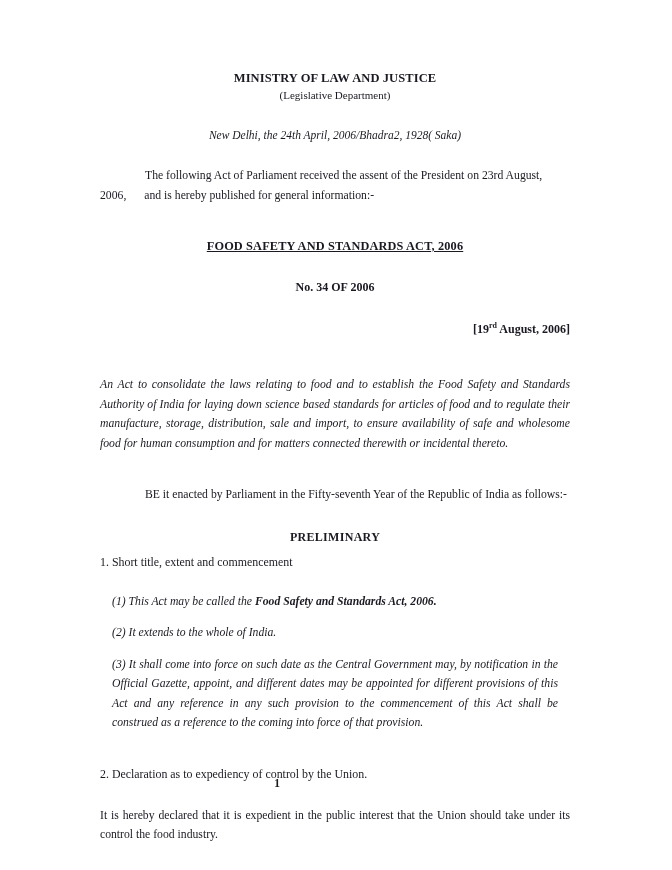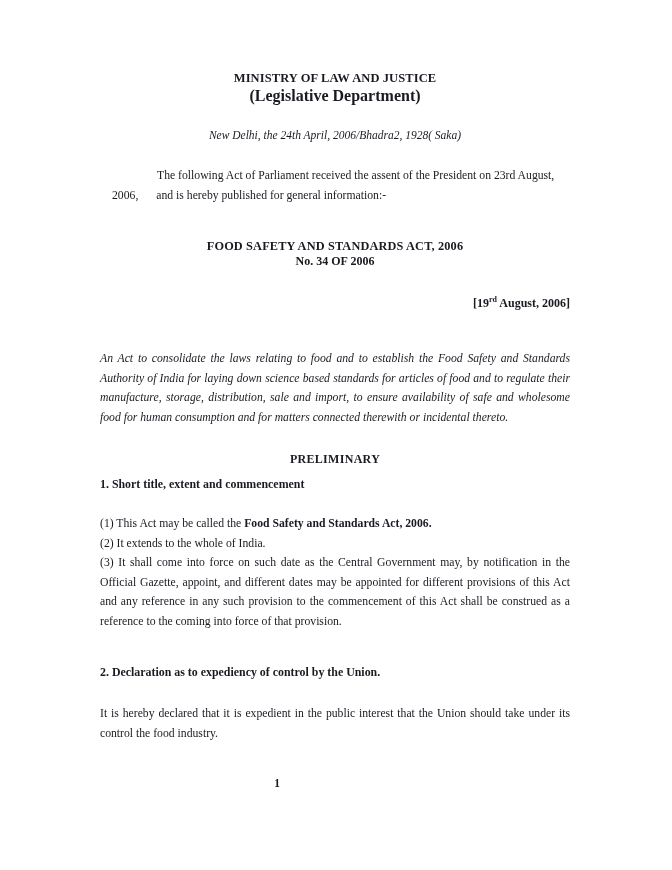--- a/index.html
+++ b/index.html
@@ -33,22 +33,22 @@
   .just { text-align: justify; text-justify: inter-word; }
   .bold { font-weight: bold; }
 
   .t-head {
     font-size: 12.5px;
     font-weight: bold;
     line-height: 17px;
     letter-spacing: 0.1px;
   }
   .t-sub {
-    font-size: 16px;
-    font-weight: bold;
+    font-size: 11px;
+    font-weight: normal;
     line-height: 17px;
   }
   .t-dateline {
     font-size: 11.5px;
     font-style: italic;
     line-height: 16px;
   }
   .t-body {
     font-size: 11.7px;
     line-height: 19.5px;
@@ -72,52 +72,52 @@
     font-weight: bold;
     text-align: right;
   }
   .t-chapter {
     font-size: 12px;
     font-weight: bold;
     letter-spacing: 0.3px;
   }
   .t-sectionhead {
     font-size: 11.9px;
-    font-weight: bold;
+    font-weight: normal;
     line-height: 19px;
   }
   sup {
     font-size: 0.66em;
     vertical-align: super;
     line-height: 0;
   }
 
   
   .blk-ministry { margin: 0; }
   .blk-dept { margin: 0 0 0 0; }
   .blk-dateline { margin-top: 23px; }
-  .blk-assent { margin-top: 23px; margin-left: 12px; }
-  .blk-acttitle { margin-top: 34px; }
-  .blk-no { }
+  .blk-assent { margin-top: 23px; }
+  .blk-acttitle { margin-top: 34px; text-decoration: underline; }
+  .blk-no { margin-top: 26px; }
   .blk-bracket { margin-top: 27px; }
   .blk-preamble { margin-top: 38px; }
   .blk-enact { margin-top: 32px; }
   .blk-chapter { margin-top: 32px; }
   .blk-prelim { margin-top: 25px; }
   .blk-sec1head { margin-top: 8px; }
   .blk-clauses { margin-top: 20px; }
   .blk-sec2head { margin-top: 32px; }
   .blk-sec2body { margin-top: 22px; }
 
   .indent-first { text-indent: 45px; }
 
   .assent-line2 { display: block; }
   .assent-gap { display: inline-block; width: 18px; }
 
-  .clause { margin: 0; }
+  .clause { margin: 12px; font-style: italic; }
 
   .pagenum {
     position: absolute;
     left: 0;
     right: 0;
     top: 777px;
     text-align: center;
     font-size: 11.5px;
     font-weight: bold;
   }
@@ -139,20 +139,21 @@
     </div>
 
     <div class="ctr t-acttitle blk-acttitle">FOOD SAFETY AND STANDARDS ACT, 2006</div>
 
     <div class="ctr t-no blk-no">No. 34 OF 2006</div>
 
     <div class="t-bracket blk-bracket"><span>[19</span><sup>rd</sup><span> August, 2006]</span></div>
 
     <div class="t-pre just blk-preamble">An Act to consolidate the laws relating to food and to establish the Food Safety and Standards Authority of India for laying down science based standards for articles of food and to regulate their manufacture, storage, distribution, sale and import, to ensure availability of safe and wholesome food for human consumption and for matters connected therewith or incidental thereto.</div>
 
+    <div class="t-body just blk-enact indent-first">BE it enacted by Parliament in the Fifty-seventh Year of the Republic of India as follows:-</div>
 
     <div class="ctr t-chapter blk-prelim">PRELIMINARY</div>
 
     <div class="t-sectionhead blk-sec1head">1. Short title, extent and commencement</div>
 
     <div class="t-body blk-clauses">
       <div class="clause"><span>(1) This Act may be called the </span><span class="bold">Food Safety and Standards Act, 2006.</span></div>
       <div class="clause">(2)  It extends to the whole of India.</div>
       <div class="clause just">(3)  It shall come into force on such date as the Central Government may, by notification in the Official Gazette, appoint, and different dates may be appointed for different provisions of this Act and any reference in any such provision to the commencement of this Act shall be construed as a reference to the coming into force of that provision.</div>
     </div>

